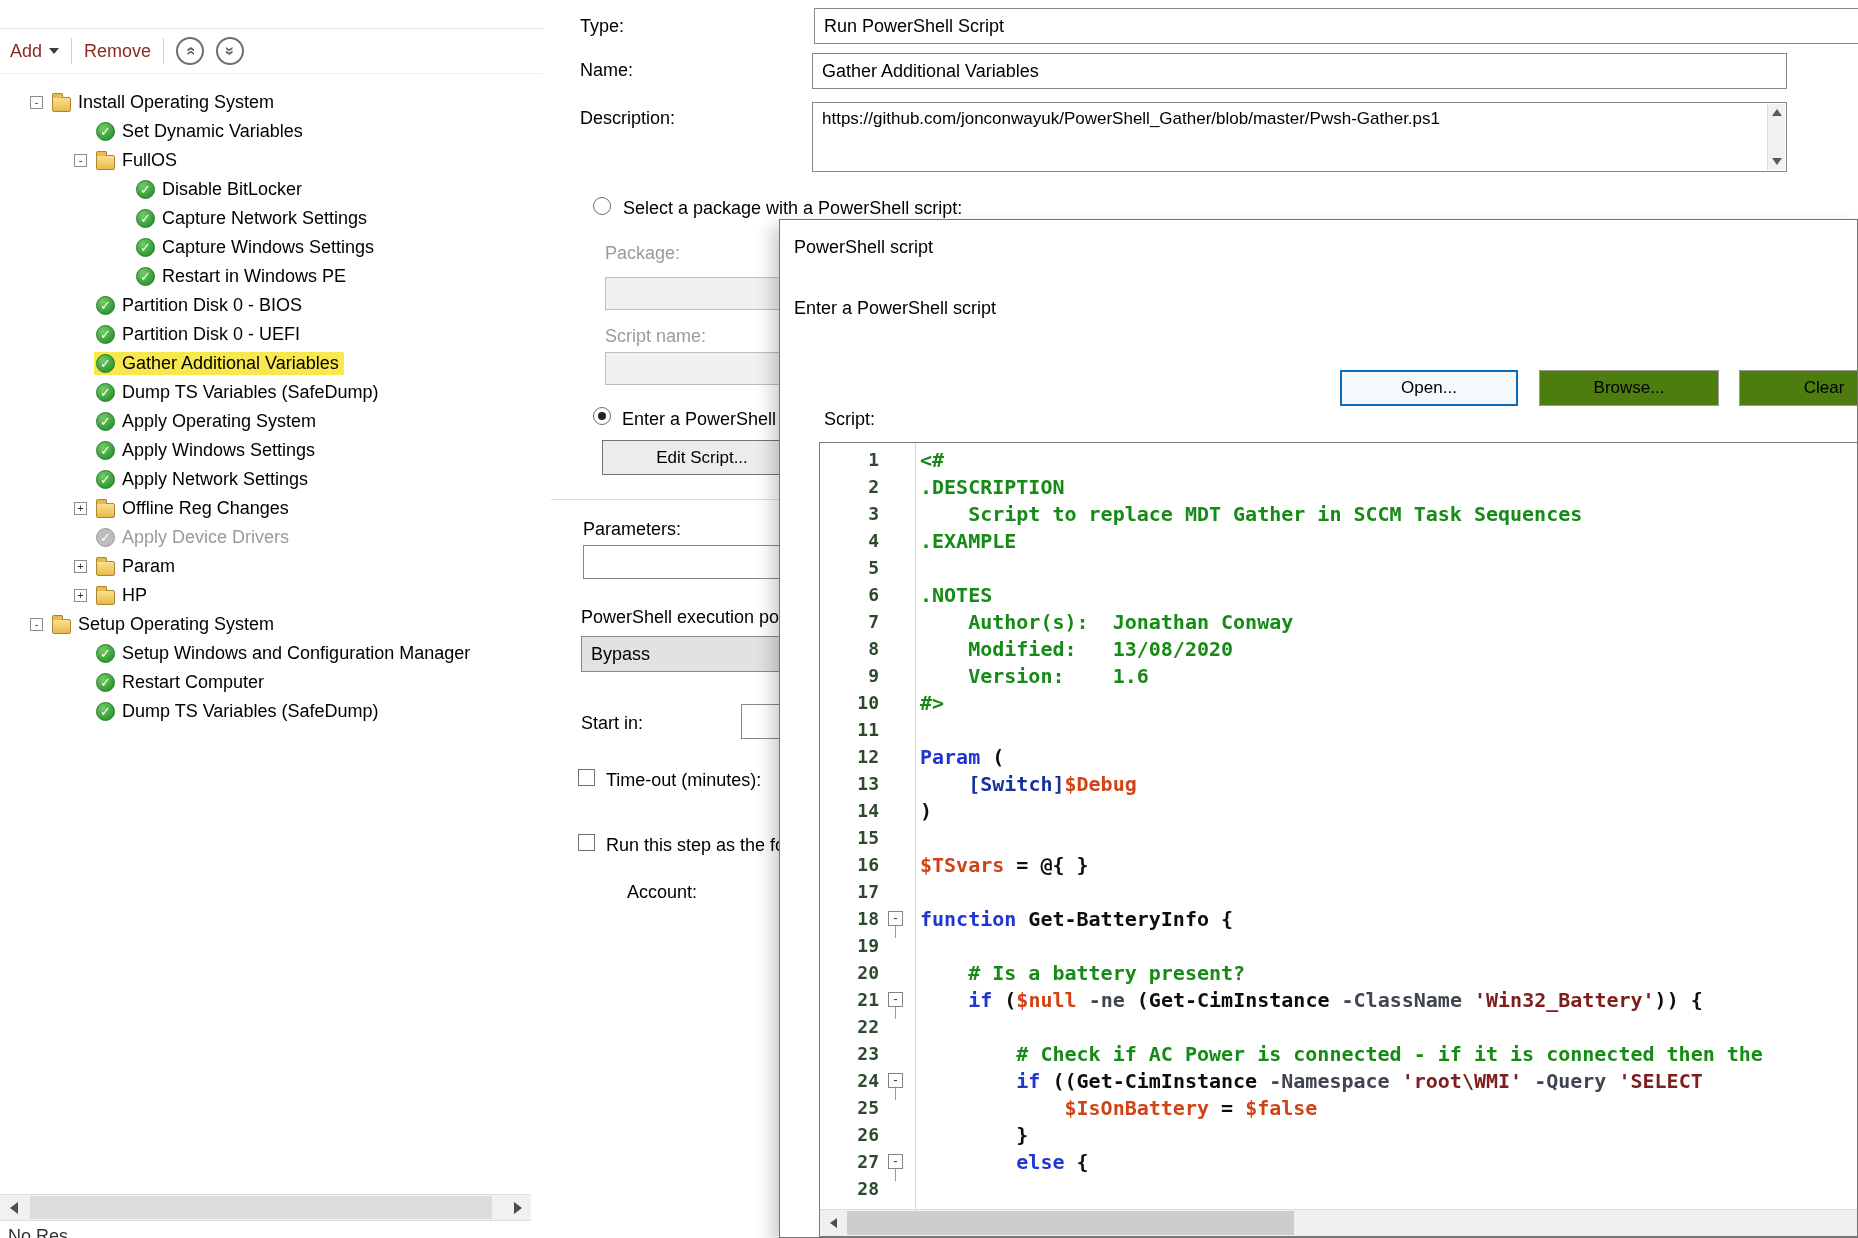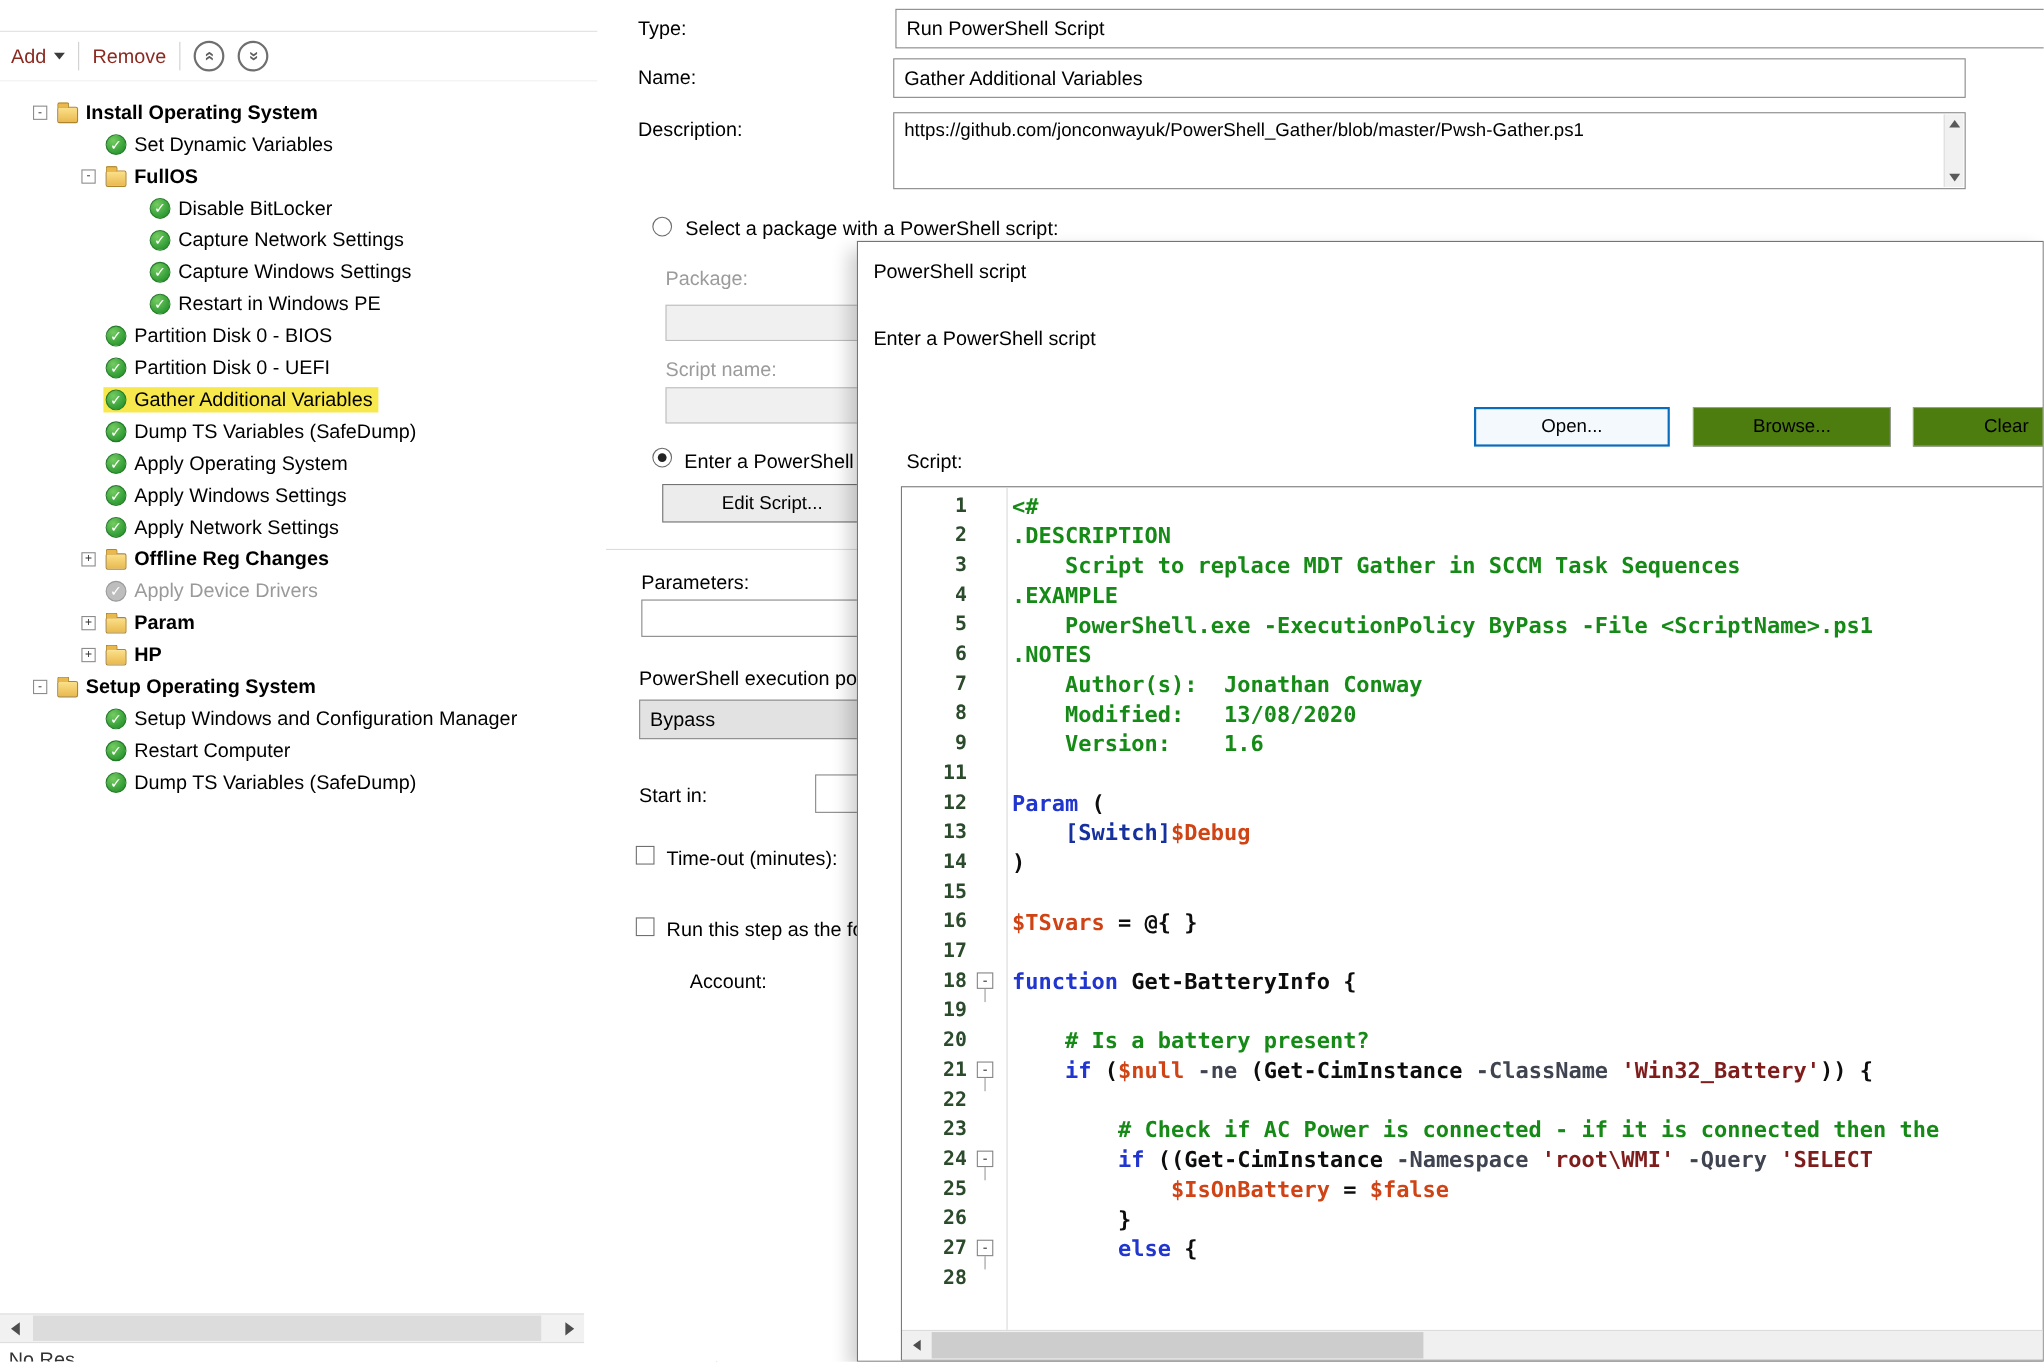--- a/index.html
+++ b/index.html
@@ -14,21 +14,21 @@
   .caret-down{width:0;height:0;border-left:5px solid transparent;border-right:5px solid transparent;border-top:6px solid #3c3c3c}
   .tb-sep{width:1px;height:26px;background:#cfcfcf}
   .circle-btn{width:28px;height:28px;border:2px solid #6f6f6f;border-radius:50%;display:flex;align-items:center;justify-content:center;background:#fff}
   .chev{font-size:16px;color:#5f5f5f;font-weight:bold;line-height:1;display:block}
   .chev.up{transform:rotate(-90deg)}
   .chev.down{transform:rotate(90deg)}
   .tb-right{position:absolute;right:12px;top:0;height:100%;display:flex;align-items:center;gap:9px}
 
   .tree{position:absolute;left:0;top:88px;width:100%}
   .trow{height:29px;display:flex;align-items:center;font-size:18px;white-space:nowrap}
-  .trow.grp .tlabel{font-weight:bold}
+  .trow.grp .tlabel{font-weight:normal}
   .trow.dis .tlabel{color:#9a9a9a}
   .ebox{width:13px;height:13px;border:1px solid #8c8c8c;background:#fff;font-size:11px;line-height:10px;text-align:center;color:#333;margin-right:7px;flex:none}
   .iwrap{display:flex;align-items:center;gap:7px;padding:1px 5px 1px 2px}
   .iwrap.hl{background:#f7e84d}
   .sicon{width:19px;height:19px;border-radius:50%;background:radial-gradient(circle at 35% 30%,#74cc62,#2f9a33 72%);border:1px solid #247a28;color:#fff;font-size:13px;font-weight:bold;display:flex;align-items:center;justify-content:center;flex:none}
   .trow.dis .sicon{background:#bdbdbd;border-color:#9a9a9a}
   .gicon{width:19px;height:15px;position:relative;background:linear-gradient(#fbe08a,#e9b94e);border:1px solid #ad852e;border-radius:2px;flex:none;margin-top:3px}
   .gicon::before{content:"";position:absolute;left:-1px;top:-5px;width:9px;height:4px;background:#e9b94e;border:1px solid #ad852e;border-bottom:none;border-radius:2px 2px 0 0}
 
   .hbar{position:absolute;left:0;top:1194px;width:531px;height:27px;background:#f1f1f1;border-top:1px solid #dedede;border-bottom:1px solid #dedede}
@@ -374,41 +374,45 @@
             <span class="ctext"><span class="tok-c">    Script to replace MDT Gather in SCCM Task Sequences</span></span>
           </div>
           <div class="cline">
             <span class="ln">4</span>
             <span class="fold"></span>
             <span class="ctext"><span class="tok-c">.EXAMPLE</span></span>
           </div>
           <div class="cline">
             <span class="ln">5</span>
             <span class="fold"></span>
-            <span class="ctext"><span class="tok-c">    PowerShell.exe -ExecutionPolicy ByPass -File &lt;ScriptName&gt;.ps1</span></span>
           </div>
           <div class="cline">
             <span class="ln">6</span>
             <span class="fold"></span>
             <span class="ctext"><span class="tok-c">.NOTES</span></span>
           </div>
           <div class="cline">
             <span class="ln">7</span>
             <span class="fold"></span>
             <span class="ctext"><span class="tok-c">    Author(s):  Jonathan Conway</span></span>
           </div>
           <div class="cline">
             <span class="ln">8</span>
             <span class="fold"></span>
             <span class="ctext"><span class="tok-c">    Modified:   13/08/2020</span></span>
           </div>
           <div class="cline">
             <span class="ln">9</span>
             <span class="fold"></span>
             <span class="ctext"><span class="tok-c">    Version:    1.6</span></span>
+          </div>
+          <div class="cline">
+            <span class="ln">10</span>
+            <span class="fold"></span>
+            <span class="ctext"><span class="tok-c">#&gt;</span></span>
           </div>
           <div class="cline">
             <span class="ln">11</span>
             <span class="fold"></span>
             <span class="ctext"></span>
           </div>
           <div class="cline">
             <span class="ln">12</span>
             <span class="fold"></span>
             <span class="ctext"><span class="tok-k">Param</span><span class="tok-p"> (</span></span>

